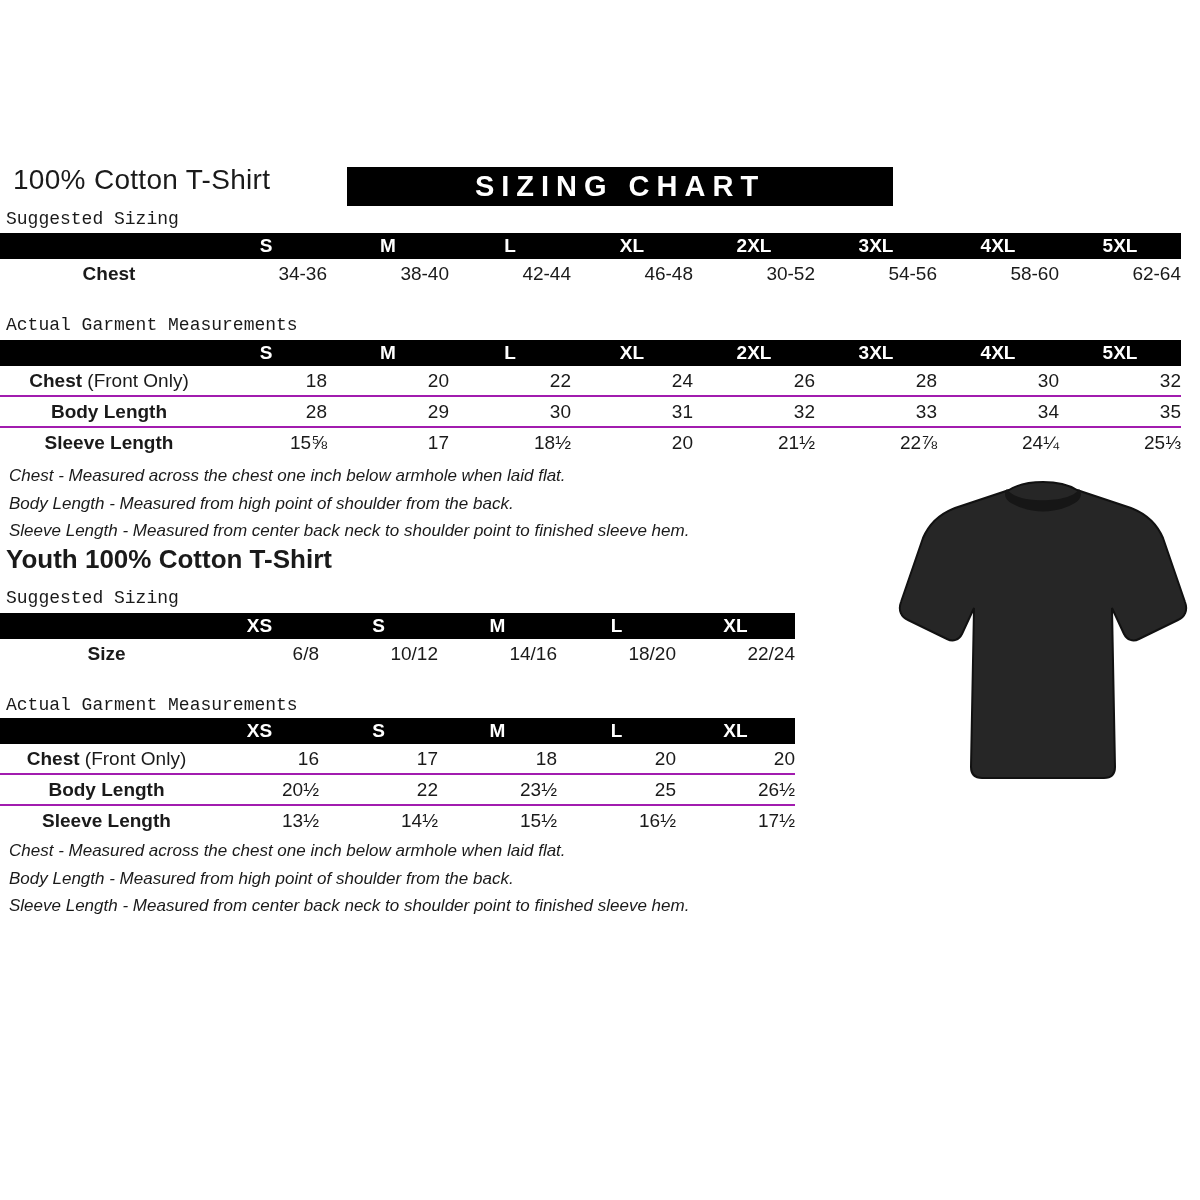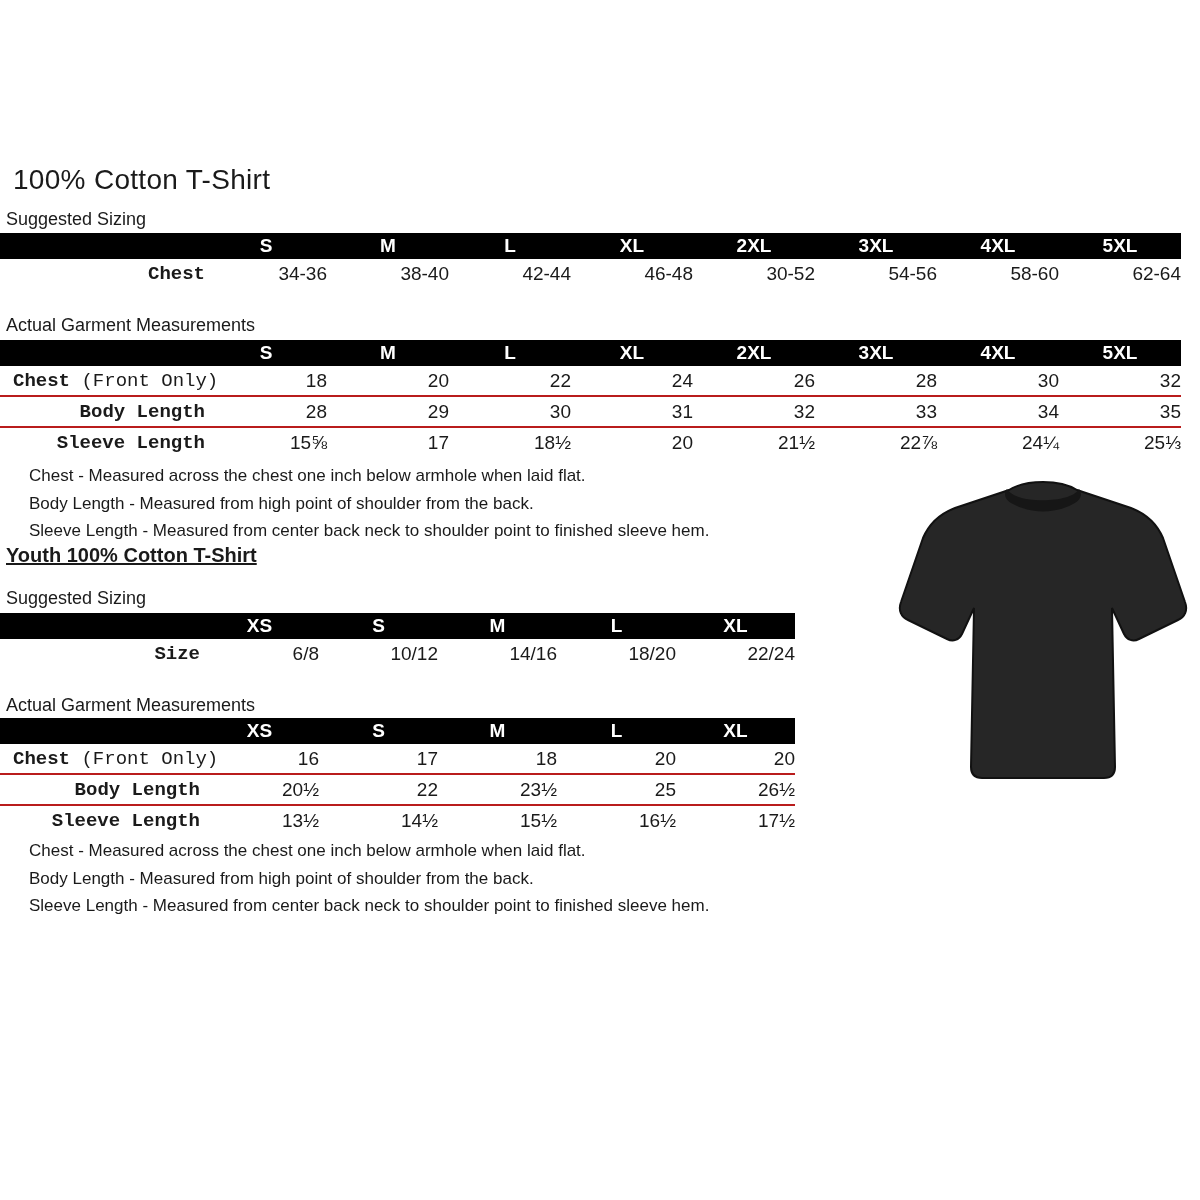--- a/index.html
+++ b/index.html
@@ -10,63 +10,65 @@
   .title {
     position:absolute; left:13px; top:164px; font-size:28px; font-weight:400;
     letter-spacing:0.3px; white-space:nowrap;
   }
   .banner {
     position:absolute; left:347px; top:167px; width:546px; height:39px;
     background:#000000; color:#ffffff; display:flex; align-items:center;
     justify-content:center; font-weight:700; font-size:29px; letter-spacing:7px;
     white-space:nowrap;
   }
-  .section-label { position:absolute; font-size:18px; white-space:nowrap; }
+  .section-label { position:absolute; font-size:18px; white-space:nowrap;font-family:Liberation Mono, monospace; }
   #adult-suggested-label { left:6px; top:209px; }
   #adult-actual-label    { left:6px; top:315px; }
   #youth-suggested-label { left:6px; top:588px; }
   #youth-actual-label    { left:6px; top:695px; }
   .youth-title {
-    position:absolute; left:6px; top:544px; font-size:20px; font-weight:700;
+    position:absolute; left:6px; top:544px; font-size:26px; font-weight:700;
     white-space:nowrap;
-    text-decoration:underline;
   }
   table.size-table {
     position:absolute; border-collapse:collapse; table-layout:fixed;
     font-size:19px; color:#1a1a1a;
   }
   #adult-suggested { left:0; top:233px; width:1181px; }
   #adult-actual    { left:0; top:340px; width:1181px; }
   #youth-suggested { left:0; top:613px; width:795px; }
   #youth-actual    { left:0; top:718px; width:795px; }
   table.size-table thead th {
     background:#000000; color:#ffffff; font-weight:700; height:26px;
     font-size:19px; text-align:center; padding:0;
   }
   table.size-table tbody td {
     text-align:right; height:29px; padding:0; font-weight:400;
   }
   table.size-table tbody th.rowlabel {
-    text-align:right; padding:0 0 0 13px; font-weight:700; white-space:nowrap;font-family:Liberation Mono, monospace;
+    text-align:center; padding:0 0 0 13px; font-weight:700; white-space:nowrap;
   }
   table.size-table .reg { font-weight:400; }
-  table.with-dividers tbody tr + tr { border-top:2px solid #b91c1c; }
-  .notes { position:absolute; left:29px; width:780px; font-size:17px; }
+  table.with-dividers tbody tr + tr { border-top:2px solid #a21caf; }
+  .notes { position:absolute; left:9px; width:780px; font-size:17px;font-style:italic; }
   #adult-notes { top:462px; }
   #youth-notes { top:837px; }
   .notes p { margin:0; padding:0; line-height:27.5px; white-space:nowrap; }
   .tshirt-wrap { position:absolute; left:897px; top:472px; width:292px; height:338px; }
 </style>
 </head>
 <body>
 
 <div class="sheet">
 
   <div class="title">100% Cotton T-Shirt</div>
 
+  <div class="banner">
+    <span>SIZING CHART</span>
+  </div>
 
   <div class="section-label" id="adult-suggested-label">Suggested Sizing</div>
 
   <table class="size-table" id="adult-suggested">
       <colgroup>
         <col style="width:205px">
         <col>
         <col>
         <col>
         <col>

